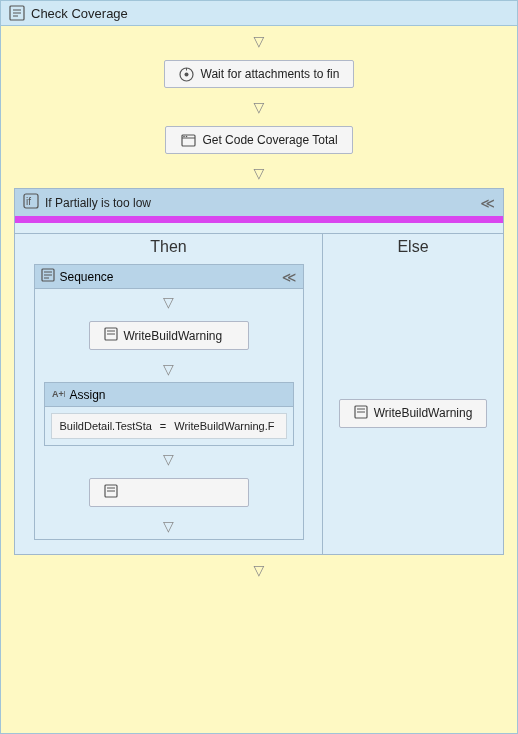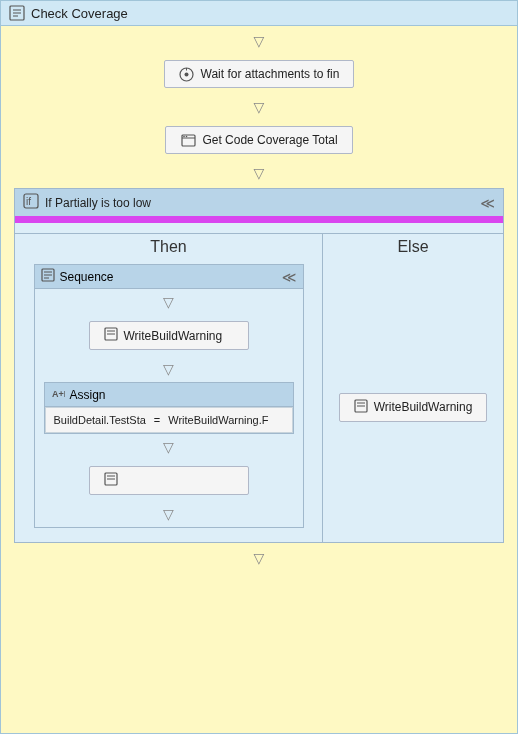--- a/index.html
+++ b/index.html
@@ -166,20 +166,21 @@
       background: #b8d4e8;
       padding: 3px 6px;
       border-bottom: 1px solid #a0b8cc;
       display: flex; align-items: center; gap: 5px;
     }
     .assign-body {
       padding: 6px 8px;
       display: flex; align-items: center; gap: 4px;
       background: #f5f5f5;
       border: 1px solid #c8d4dc;
+      margin: 6px;
       font-size: 11px;
       color: #222;
     }
   </style>
 </head>
 <body>
 
 <div class="main-container">
 
   <div class="main-header">

